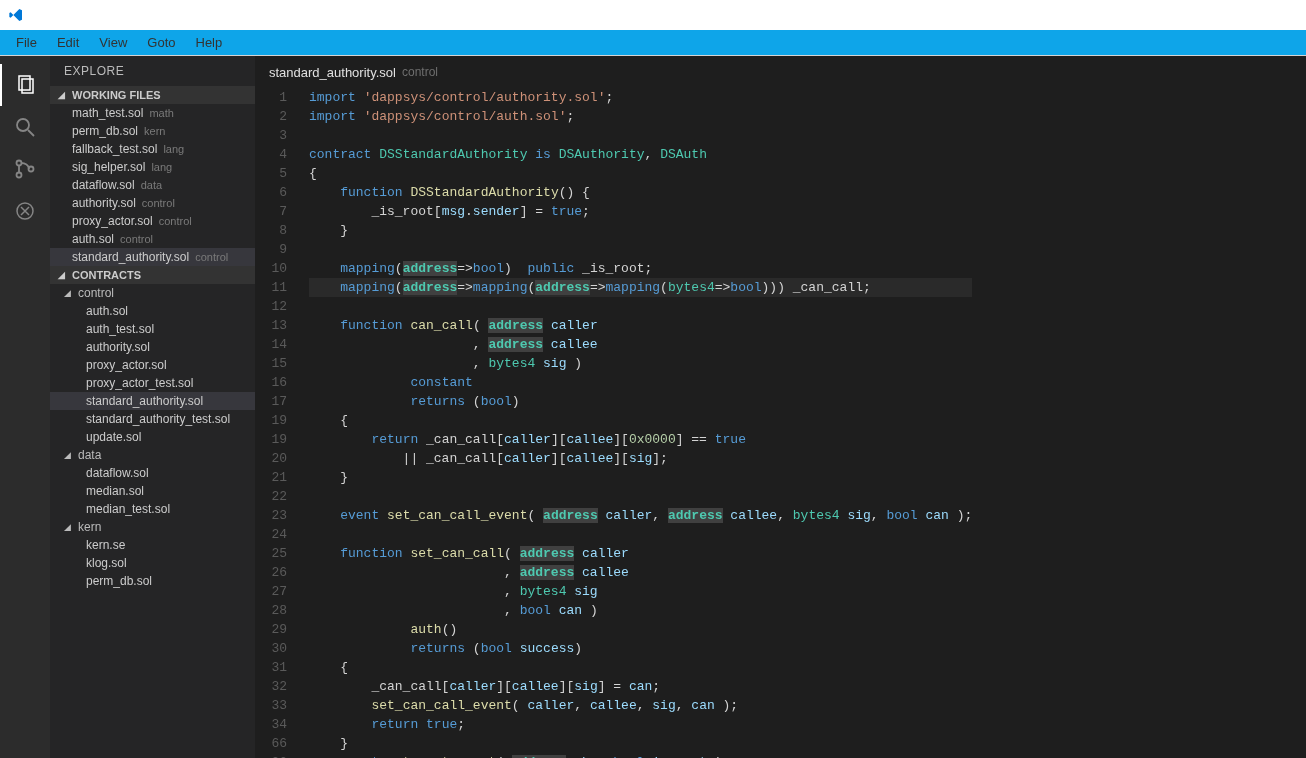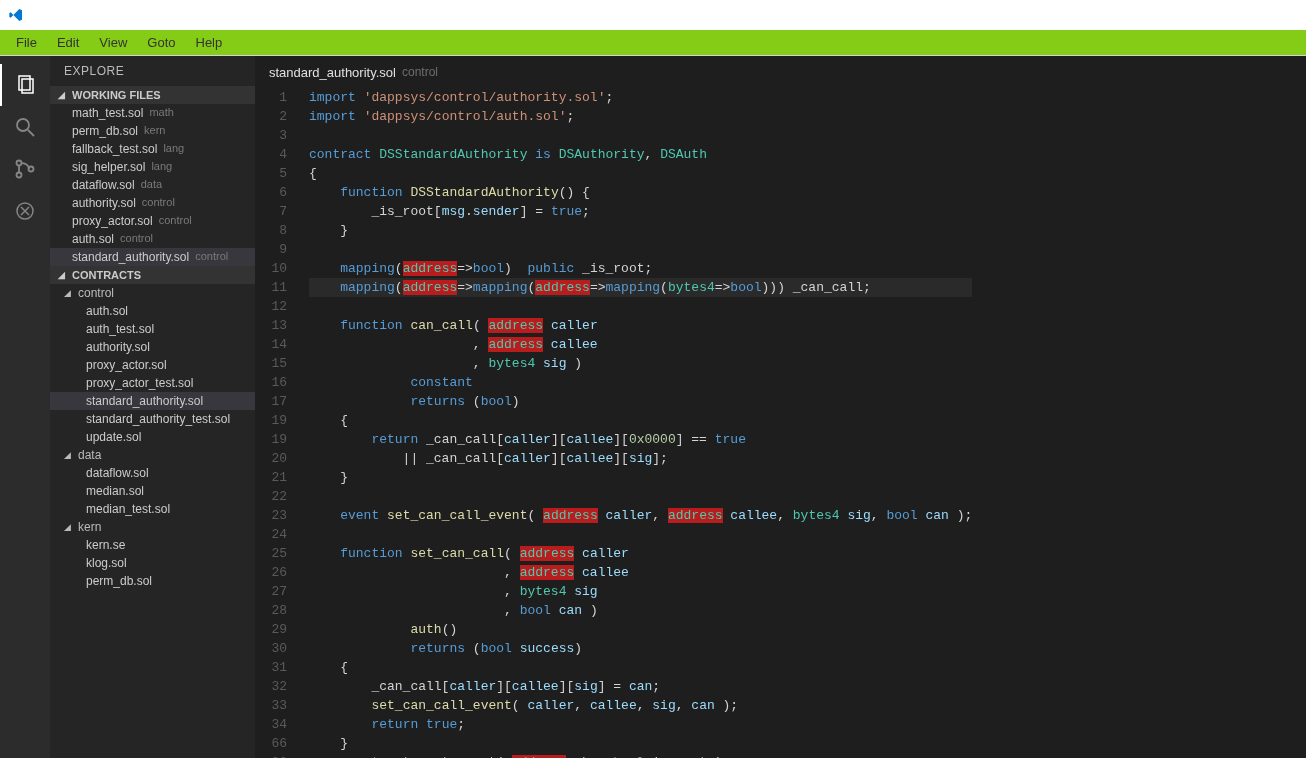--- a/index.html
+++ b/index.html
@@ -1,51 +1,51 @@
 <!DOCTYPE html>
 <html><head>
 <meta charset="utf-8">
 <style>
 * { margin: 0; padding: 0; box-sizing: border-box; }
 body { font-family: "Segoe UI", Arial, sans-serif; font-size: 13px; background: #1e1e1e; color: #cccccc; overflow: hidden; }
 .title-bar { height: 30px; background: #ffffff; color: #333333; display: flex; align-items: center; padding: 0 8px; }
 .title-bar .vs-icon { width: 16px; height: 16px; margin-right: 8px; }
 .title-bar .title-text { font-size: 12px; }
-.menu-bar { height: 26px; background: #84cc16; color: #333333; display: flex; align-items: center; padding: 0 6px; border-bottom: 1px solid #d4d4d4; }
+.menu-bar { height: 26px; background: #0ea5e9; color: #333333; display: flex; align-items: center; padding: 0 6px; border-bottom: 1px solid #d4d4d4; }
 .menu-bar .menu-item { padding: 2px 10px; cursor: pointer; font-size: 13px; }
 .workbench { display: flex; height: calc(100vh - 56px); }
 .activity-bar { width: 50px; background: #2c2c2c; display: flex; flex-direction: column; align-items: center; padding-top: 8px; }
 .activity-bar .ab-item { width: 50px; height: 42px; display: flex; align-items: center; justify-content: center; cursor: pointer; color: #858585; }
 .activity-bar .ab-item.active { color: #ffffff; border-left: 2px solid #ffffff; }
 .activity-bar .ab-item svg { width: 24px; height: 24px; }
 .sidebar { width: 205px; background: #252526; color: #bbbbbb; display: flex; flex-direction: column; font-size: 12px; overflow:hidden;}
 .sidebar .panel-title { padding: 8px 14px; color: #bbbbbb; font-size: 12px; letter-spacing: 0.5px; }
 .section-header { background: #333333; padding: 3px 8px; font-size: 11px; font-weight: bold; color: #cccccc; display: flex; align-items: center; cursor: pointer; }
 .section-header .tw { margin-right: 4px; font-size: 9px; display:inline-block; width:10px;}
-.file-item { padding: 2px 8px 2px 22px; cursor: pointer; display: flex; align-items: flex-start; white-space: nowrap; }
+.file-item { padding: 2px 8px 2px 22px; cursor: pointer; display: flex; align-items: center; white-space: nowrap; }
 .file-item.active { background: #37373d; }
 .file-item .fname { color: #cccccc; }
 .file-item .fext { color: #7a7a7a; margin-left: 6px; font-size:11px;}
 .folder-item { padding: 2px 8px 2px 14px; cursor: pointer; display: flex; align-items: center; }
 .folder-item .tw { margin-right: 4px; font-size: 9px; width:10px; display:inline-block;}
 .folder-children .file-item { padding-left: 36px; }
 .editor { flex: 1; background: #1e1e1e; display: flex; flex-direction: column; overflow:hidden;}
 .tab-bar { height: 32px; background: #1e1e1e; display: flex; align-items: center; padding: 0 14px; }
 .tab-bar .crumb1 { color: #e0e0e0; font-size: 13px; }
 .tab-bar .crumb2 { color: #6e6e6e; font-size: 12px; margin-left: 6px; }
 .code-area { flex: 1; display: flex; overflow: auto; font-family: Consolas, "Courier New", monospace; font-size: 13px; line-height: 19px; }
 .gutter { width: 44px; text-align: right; color: #5a5a5a; padding: 0 12px 0 0; user-select: none; }
 .code { padding: 0 10px; white-space: pre; color: #d4d4d4; }
 .tok-keyword { color: #569cd6; }
 .tok-string { color: #ce9178; }
 .tok-type { color: #4ec9b0; }
 .tok-func { color: #dcdcaa; }
 .tok-var { color: #9cdcfe; }
 .tok-num { color: #b5cea8; }
-.sel { background: #b91c1c; }
+.sel { background: #404040; font-weight: bold; }
 .line-highlight { background: #2a2a2a; }
 </style>
 </head>
 <body>
 
 <div class="title-bar">
   <svg class="vs-icon" viewBox="0 0 24 24">
       <path fill="#0078d7" d="M17 3l-9 9 9 9 4-2V5l-4-2zM4 8l4 4-4 4-2-1V9l2-1z"></path>
     </svg>
 </div>

